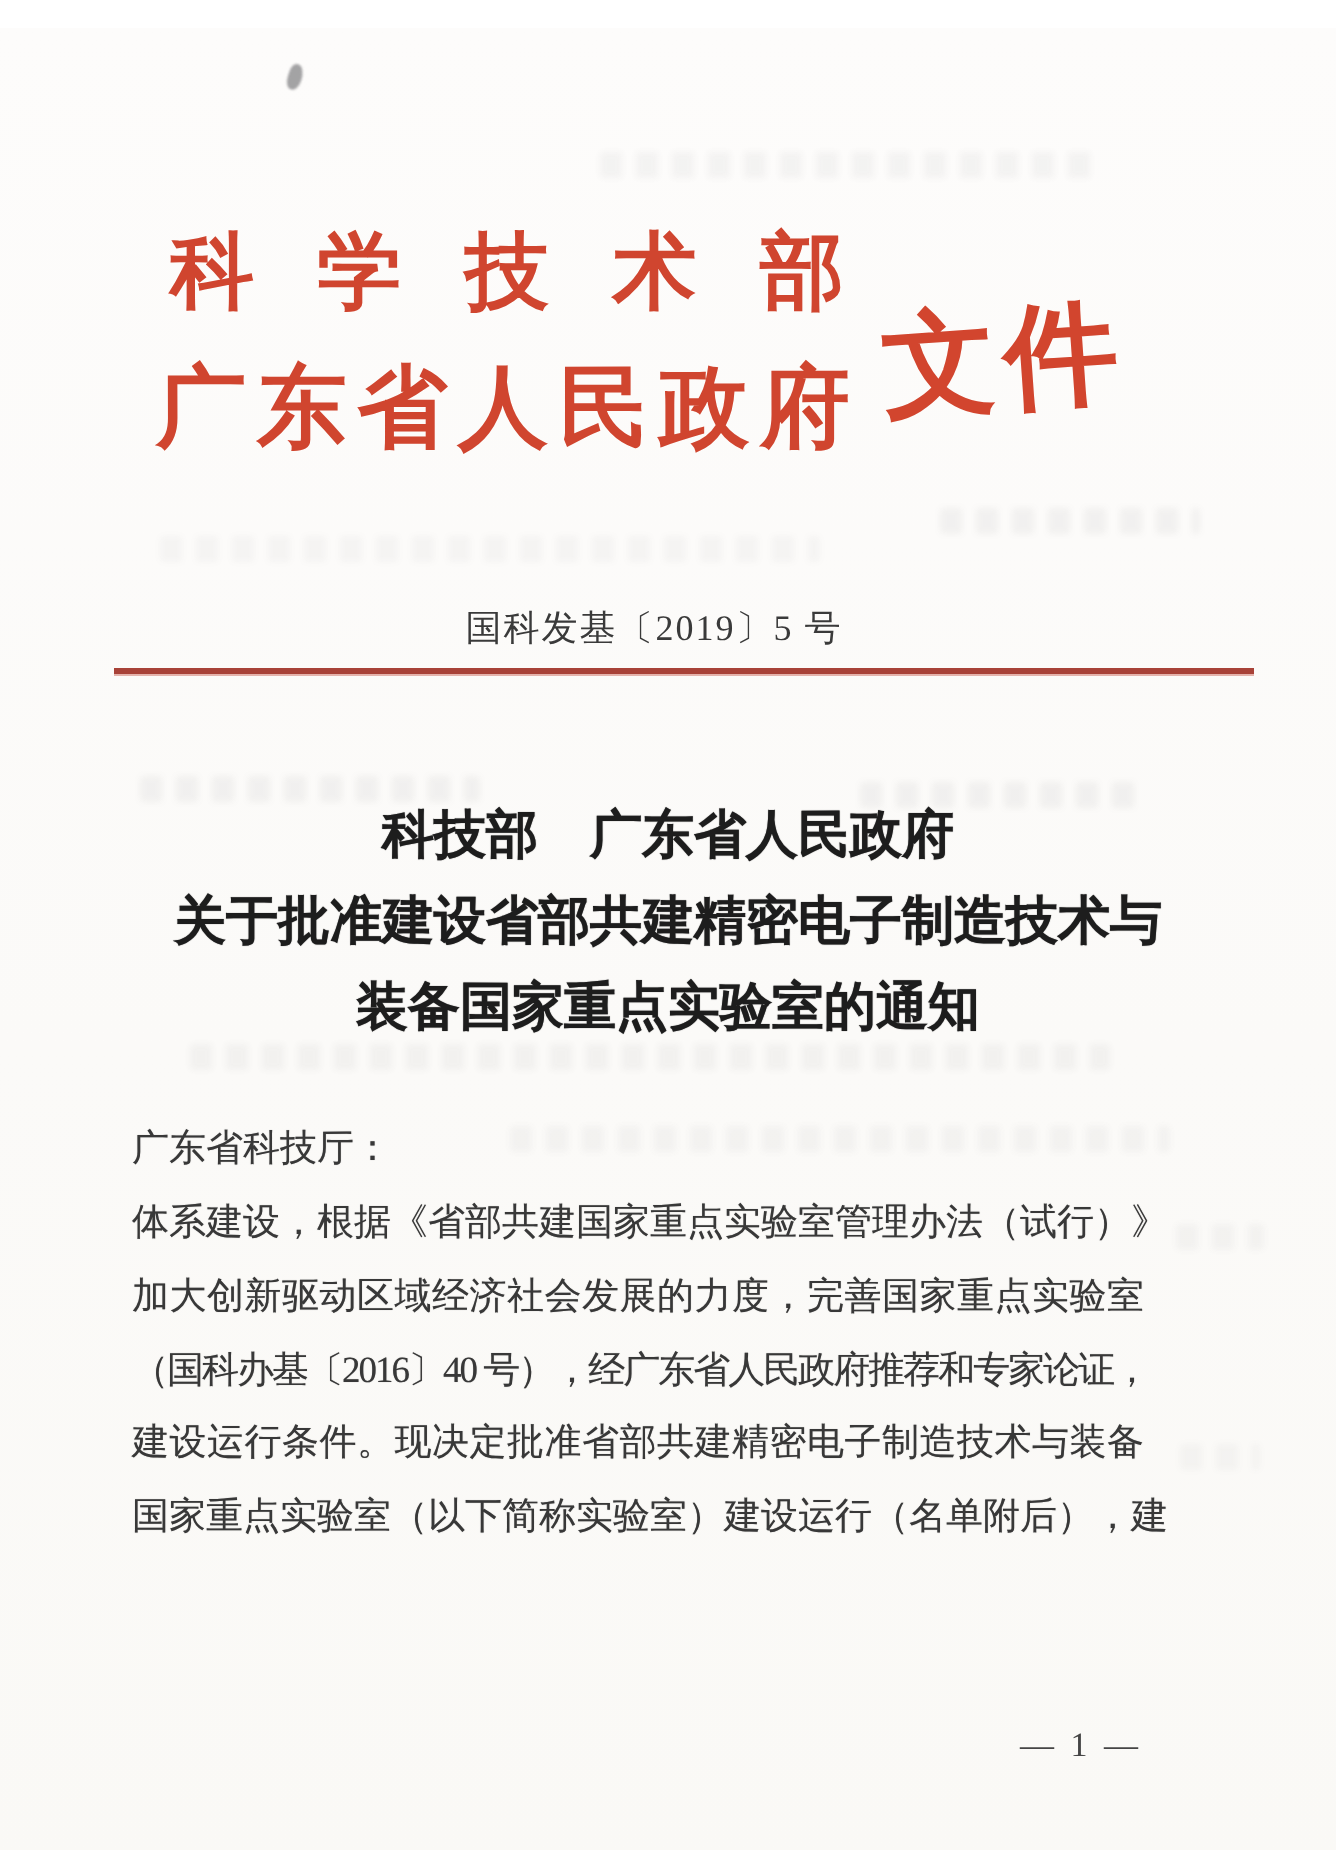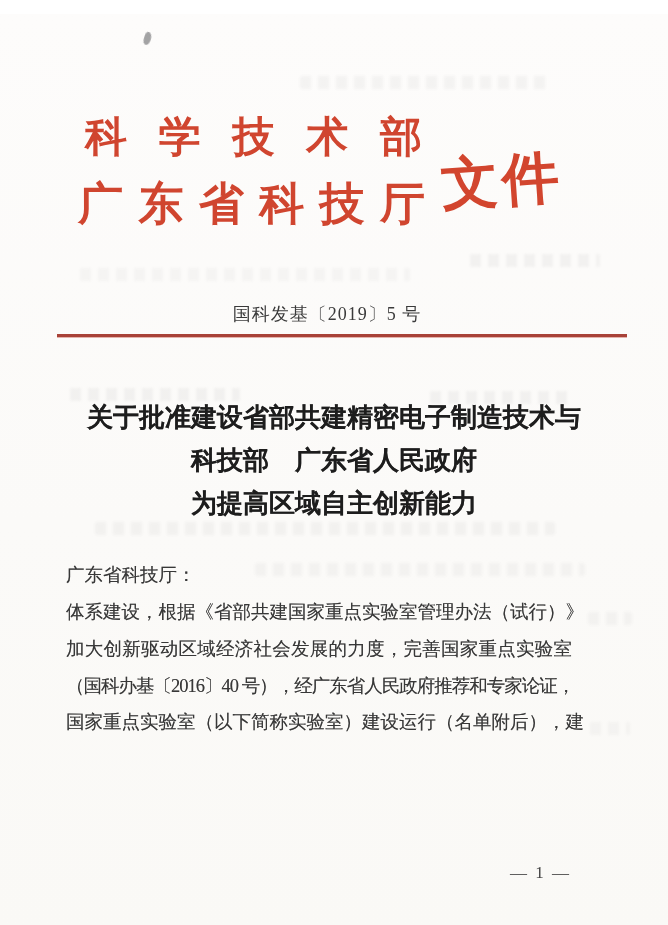--- a/index.html
+++ b/index.html
@@ -48,21 +48,21 @@
     font-size:26px;line-height:43px;
     text-shadow:0 0 .5px rgba(20,20,20,.7);
   }
   
   .body-block{
     position:absolute;left:66px;top:543px;width:506px;
     font-size:18.5px;color:#383838;
     text-shadow:0 0 .4px rgba(50,50,50,.5);
   }
   .salutation{
-    height:37px;line-height:37px;text-align:left;white-space:nowrap;
+    height:37px;line-height:37px;text-align:left;white-space:nowrap;font-family:Liberation Mono, monospace;
   }
   .body-line{
     height:36.8px;line-height:36.8px;
     text-align:justify;text-align-last:justify;white-space:nowrap;
   }
   .body-line.indent{text-indent:2em;}
   .body-line.tight{letter-spacing:-1px;}
   .page-number{
     position:absolute;right:97px;top:849px;
     font-size:17px;color:#454545;letter-spacing:2px;white-space:nowrap;
@@ -89,36 +89,37 @@
   <div class="ghost" style="left:470px;top:240px;width:130px;opacity:.5;"></div>
   <div class="ghost" style="left:80px;top:254px;width:330px;opacity:.35;"></div>
   <div class="ghost" style="left:70px;top:374px;width:170px;opacity:.5;"></div>
   <div class="ghost" style="left:430px;top:377px;width:140px;opacity:.5;"></div>
   <div class="ghost" style="left:95px;top:508px;width:460px;opacity:.45;"></div>
   <div class="ghost" style="left:255px;top:549px;width:330px;opacity:.4;"></div>
   <div class="ghost" style="left:588px;top:598px;width:44px;opacity:.4;"></div>
   <div class="ghost" style="left:590px;top:708px;width:40px;opacity:.35;"></div>
 
   <div class="org-line1">科学技术部</div>
-  <div class="org-line2">广东省科技厅</div>
+  <div class="org-line2">广东省人民政府</div>
   <div class="doc-type">文件</div>
 
   <div class="doc-number">国科发基〔2019〕5 号</div>
 
   <div class="red-rule"></div>
 
   <div class="doc-title">
+    <div>科技部　广东省人民政府</div>
     <div>关于批准建设省部共建精密电子制造技术与</div>
-    <div>科技部　广东省人民政府</div>
-    <div>为提高区域自主创新能力</div>
+    <div>装备国家重点实验室的通知</div>
   </div>
 
   <div class="body-block">
     <div class="salutation">广东省科技厅：</div>
     <div class="body-line">体系建设，根据《省部共建国家重点实验室管理办法（试行）》</div>
     <div class="body-line">加大创新驱动区域经济社会发展的力度，完善国家重点实验室</div>
     <div class="body-line tight">（国科办基〔2016〕40 号），经广东省人民政府推荐和专家论证，</div>
+    <div class="body-line">建设运行条件。现决定批准省部共建精密电子制造技术与装备</div>
     <div class="body-line">国家重点实验室（以下简称实验室）建设运行（名单附后），建</div>
   </div>
 
   <div class="page-number">— 1 —</div>
 
 </div>
 
 </body></html>

